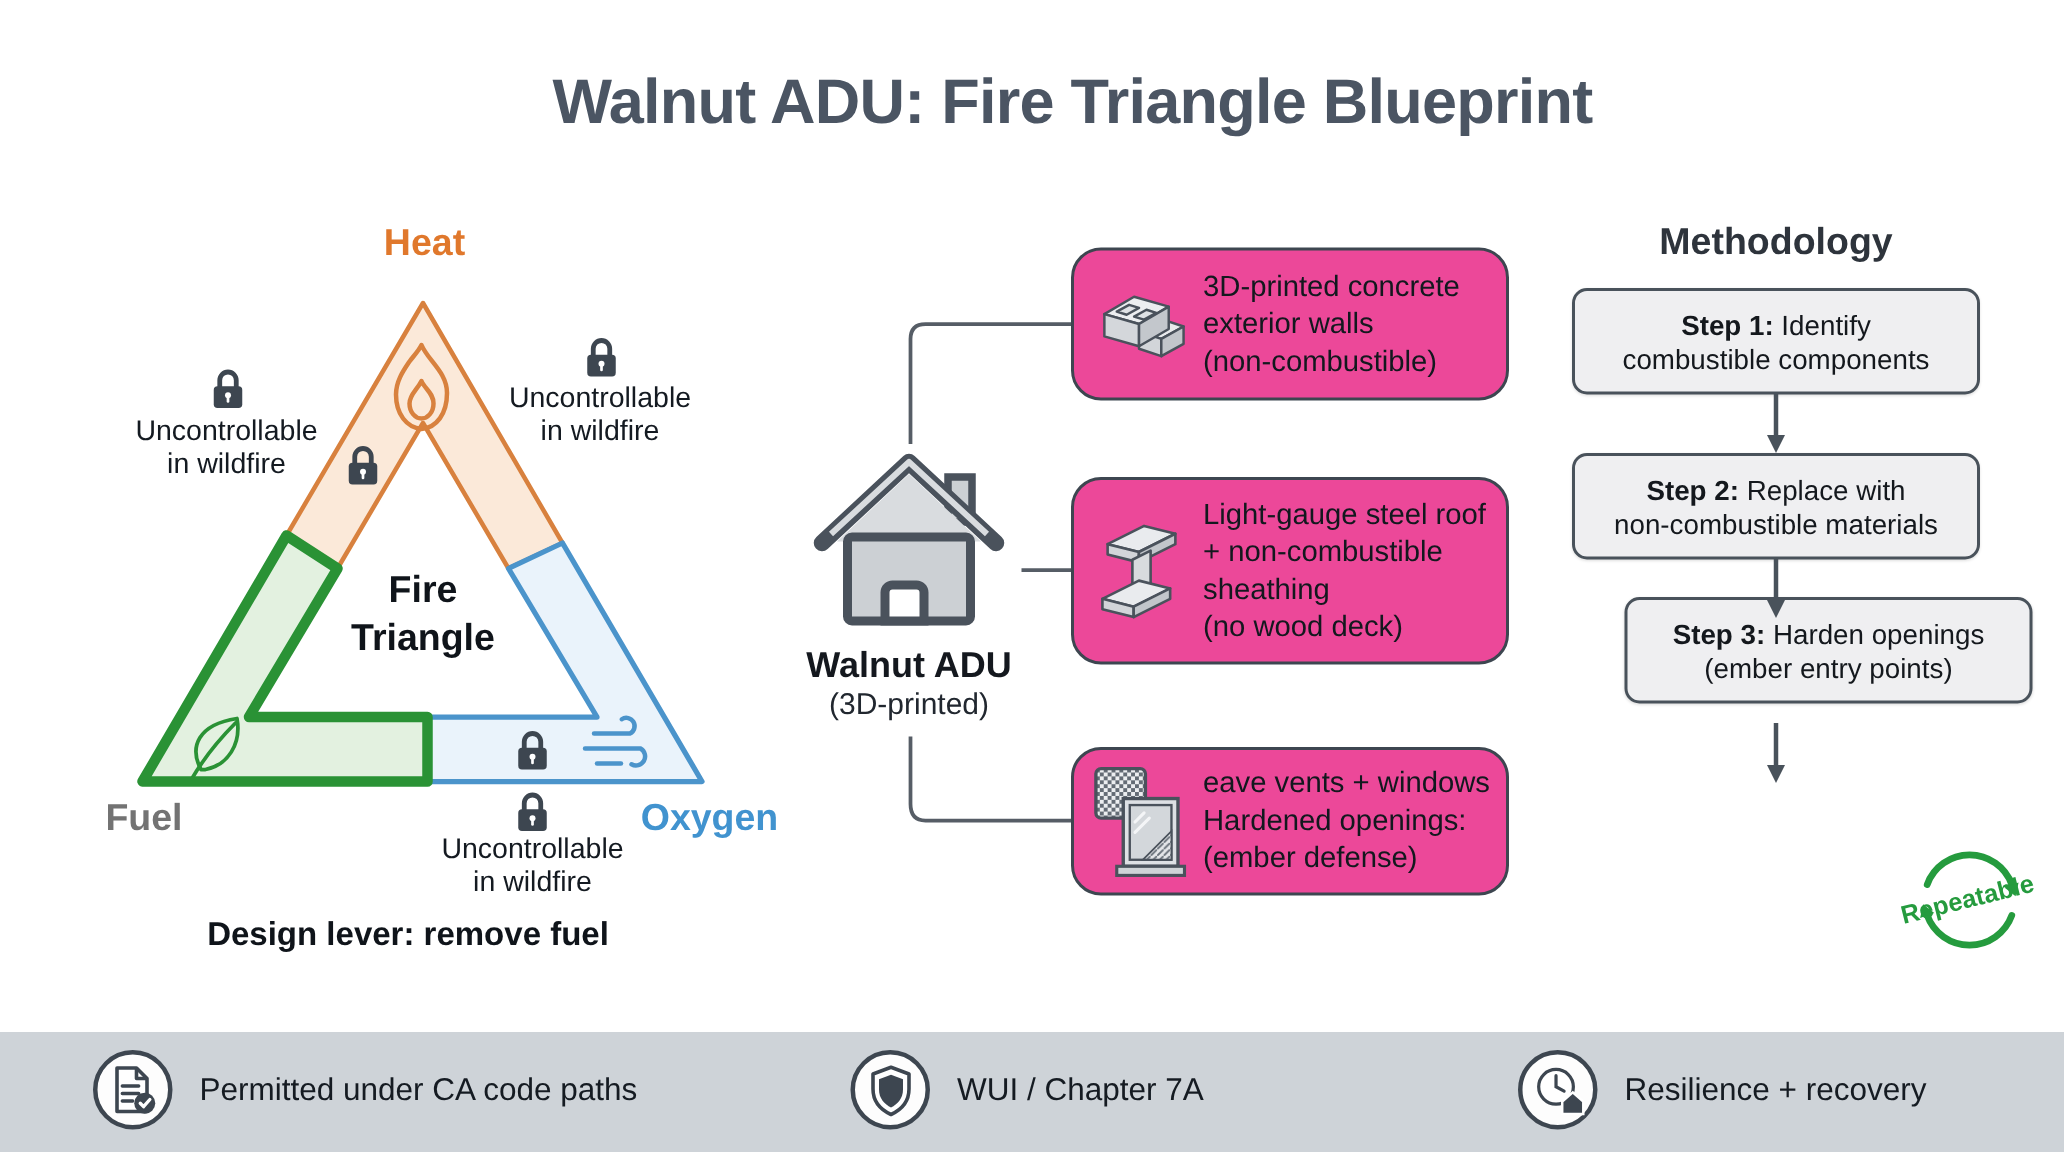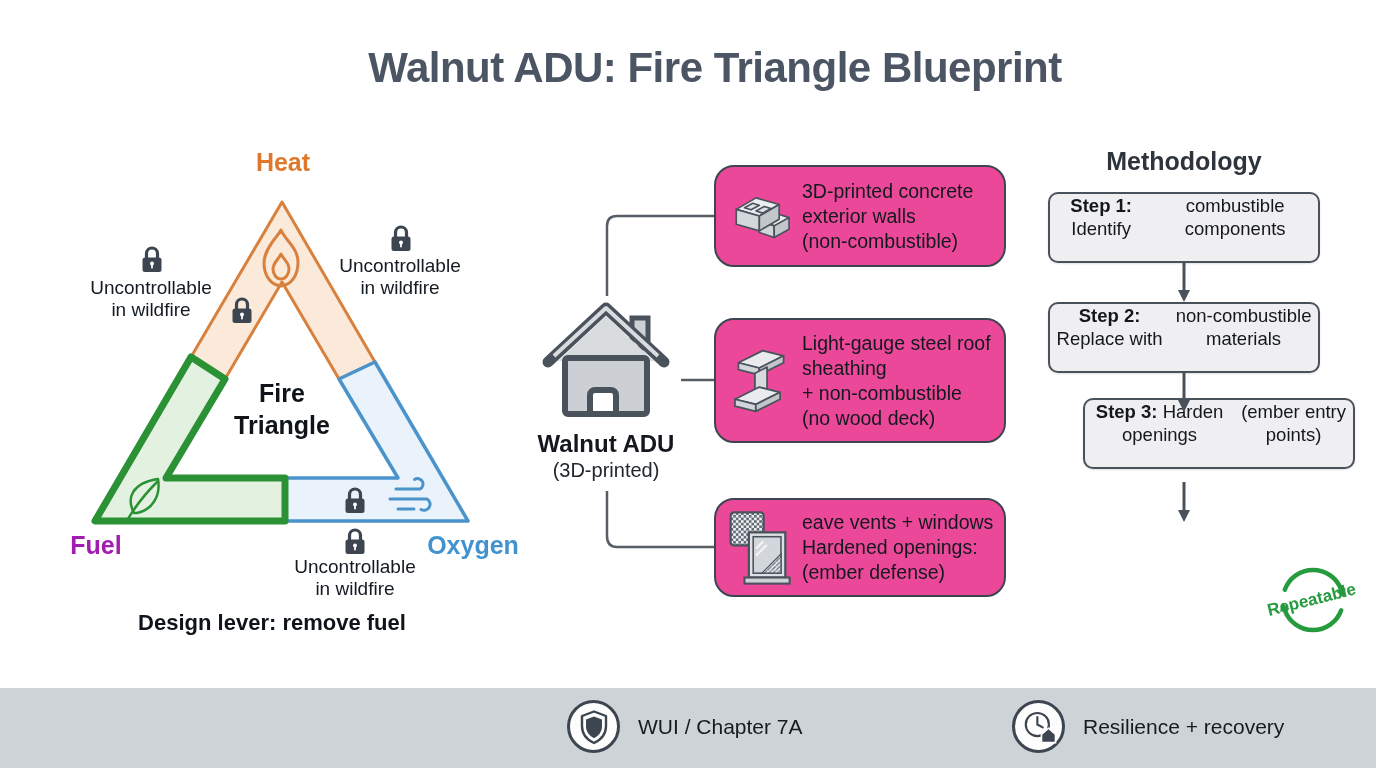--- a/index.html
+++ b/index.html
@@ -3,21 +3,21 @@
 <meta charset="utf-8">
 <style>
   html,body{margin:0;padding:0;background:#ffffff;}
   .canvas{position:relative;width:1376px;height:768px;overflow:hidden;
           font-family:"Liberation Sans","DejaVu Sans",sans-serif;background:#ffffff;}
   .abs{position:absolute;}
   .title{left:0;top:44px;width:1376px;text-align:center;font-size:42px;font-weight:700;
          color:#4b5563;letter-spacing:-0.5px;padding-left:27px;}
   .tri-label{width:110px;text-align:center;font-size:25px;font-weight:700;}
   .heat-label{left:228px;top:148px;color:#e0782c;}
-  .fuel-label{left:41px;top:531px;color:#a21caf;}
+  .fuel-label{left:41px;top:531px;color:#737373;}
   .oxygen-label{left:418px;top:531px;color:#4193cf;}
   .center-label{left:182px;top:377px;width:200px;text-align:center;font-size:25px;
                 font-weight:700;color:#0f141a;line-height:32px;}
   .design-lever{left:102px;top:610px;width:340px;text-align:center;font-size:22px;
                 font-weight:700;color:#0f141a;}
   .uncontrollable{width:160px;text-align:center;font-size:19px;line-height:22px;color:#141a21;}
   .unc-left{left:71px;top:277px;}
   .unc-right{left:320px;top:255px;}
   .unc-bottom{left:275px;top:556px;}
   .adu-name{left:526px;top:430px;width:160px;text-align:center;font-size:24px;
@@ -26,21 +26,21 @@
   .card{left:714px;width:292px;background:#ec4899;border:2.5px solid #3d4650;border-radius:20px;
         box-sizing:border-box;display:flex;align-items:center;}
   .card-text{font-size:19.5px;line-height:25px;color:#13181e;margin-left:8px;}
   .card1{top:165px;height:102px;}
   .card2{top:318px;height:125px;}
   .card3{top:498px;height:99px;}
   .card-icon{flex:0 0 66px;margin-left:12px;}
   .meth-title{left:1048px;top:147px;width:272px;text-align:center;font-size:25px;
               font-weight:700;color:#2e343c;}
   .step{left:1048px;width:272px;height:71px;background:#efeff1;border:2px solid #49525b;
-        border-radius:10px;box-sizing:border-box;display:flex;flex-direction:row;
+        border-radius:10px;box-sizing:border-box;display:flex;flex-direction:column;
         justify-content:center;text-align:center;font-size:18.5px;line-height:23px;
         color:#14181d;box-shadow:0 1px 2px rgba(0,0,0,0.12);}
   .step b{font-weight:700;}
   .step1{top:192px;} .step2{top:302px;} .step3{top:398px;margin-left:35px;} .step4{top:522px;}
   .arrow{left:1176px;} .arr1{top:262px;} .arr2{top:372px;} .arr3{top:482px;}
   .footer{left:0;top:688px;width:1376px;height:80px;background:#ced3d8;}
   .f-item{top:700px;display:flex;align-items:center;gap:18px;}
   .f1{left:62px;} .f2{left:567px;} .f3{left:1012px;}
   .f-circle{width:53px;height:53px;border-radius:50%;background:#fdfdfd;border:3px solid #3d4650;
             box-sizing:border-box;display:flex;align-items:center;justify-content:center;}
@@ -165,22 +165,22 @@
       <path d="M12,22 L40,8 L64,14 L36,28 Z" fill="#e9ebee"></path>
       <path d="M12,22 L36,28 V36 L12,30 Z" fill="#d2d5d9"></path>
       <path d="M36,28 L64,14 V22 L36,36 Z" fill="#c2c6cb"></path>
       <path d="M31,34 L45,27 V63 L31,70 Z" fill="#d8dbde"></path>
       <path d="M8,64 L36,50 L60,56 L32,70 Z" fill="#e9ebee"></path>
       <path d="M8,64 L32,70 V78 L8,72 Z" fill="#d2d5d9"></path>
       <path d="M32,70 L60,56 V64 L32,78 Z" fill="#c2c6cb"></path>
     </svg>
     <div class="card-text">
       <div>Light-gauge steel roof</div>
+      <div>+ non-combustible</div>
       <div>sheathing</div>
-      <div>+ non-combustible</div>
       <div>(no wood deck)</div>
     </div>
   </div>
 
   <div class="abs card card3">
     <svg class="card-icon" width="66" height="78" viewBox="0 0 76 88">
       <defs>
         <pattern id="mesh" width="6" height="6" patternUnits="userSpaceOnUse">
           <rect width="6" height="6" fill="#eceef0"></rect>
           <rect width="3" height="3" fill="#646c75"></rect>
@@ -240,20 +240,32 @@
     </g>
     <g fill="#259b3e">
       <polygon points="79.7,30.3 70.3,33.7 77.7,39.5"></polygon>
       <polygon points="14.1,54 23.5,50.6 16.1,44.8"></polygon>
     </g>
     <text x="47" y="47" text-anchor="middle" transform="rotate(-14 47 47)" font-size="17" font-weight="bold" fill="#259b3e">Repeatable</text>
   </svg>
 
   <div class="abs footer"></div>
 
+  <div class="abs f-item f1">
+    <div class="f-circle">
+      <svg width="34" height="36" viewBox="0 0 34 36">
+        <path d="M6,3 h13 l7,7 v22 h-20 z" fill="#ffffff" stroke="#3d4650" stroke-width="2.4" stroke-linejoin="round"></path>
+        <path d="M19,3 v7 h7" fill="none" stroke="#3d4650" stroke-width="2.4" stroke-linejoin="round"></path>
+        <path d="M9.5,15 h11 M9.5,20 h11 M9.5,25 h7" stroke="#3d4650" stroke-width="2.2" stroke-linecap="round"></path>
+        <circle cx="24.5" cy="26.5" r="7" fill="#3d4650"></circle>
+        <path d="M21.5,26.5 l2.2,2.3 l4.2,-4.8" fill="none" stroke="#ffffff" stroke-width="2.2" stroke-linecap="round" stroke-linejoin="round"></path>
+      </svg>
+    </div>
+    <div class="f-label">Permitted under CA code paths</div>
+  </div>
 
   <div class="abs f-item f2">
     <div class="f-circle">
       <svg width="34" height="36" viewBox="0 0 34 36">
         <path d="M17,2.5 l12,4.5 v10 c0,8.5 -5.5,14 -12,17 c-6.5,-3 -12,-8.5 -12,-17 v-10 z" fill="#ffffff" stroke="#3d4650" stroke-width="2.4" stroke-linejoin="round"></path>
         <path d="M17,7.5 l8,3 v6.8 c0,6 -3.7,9.8 -8,12 c-4.3,-2.2 -8,-6 -8,-12 v-6.8 z" fill="#3d4650"></path>
       </svg>
     </div>
     <div class="f-label">WUI / Chapter 7A</div>
   </div>

